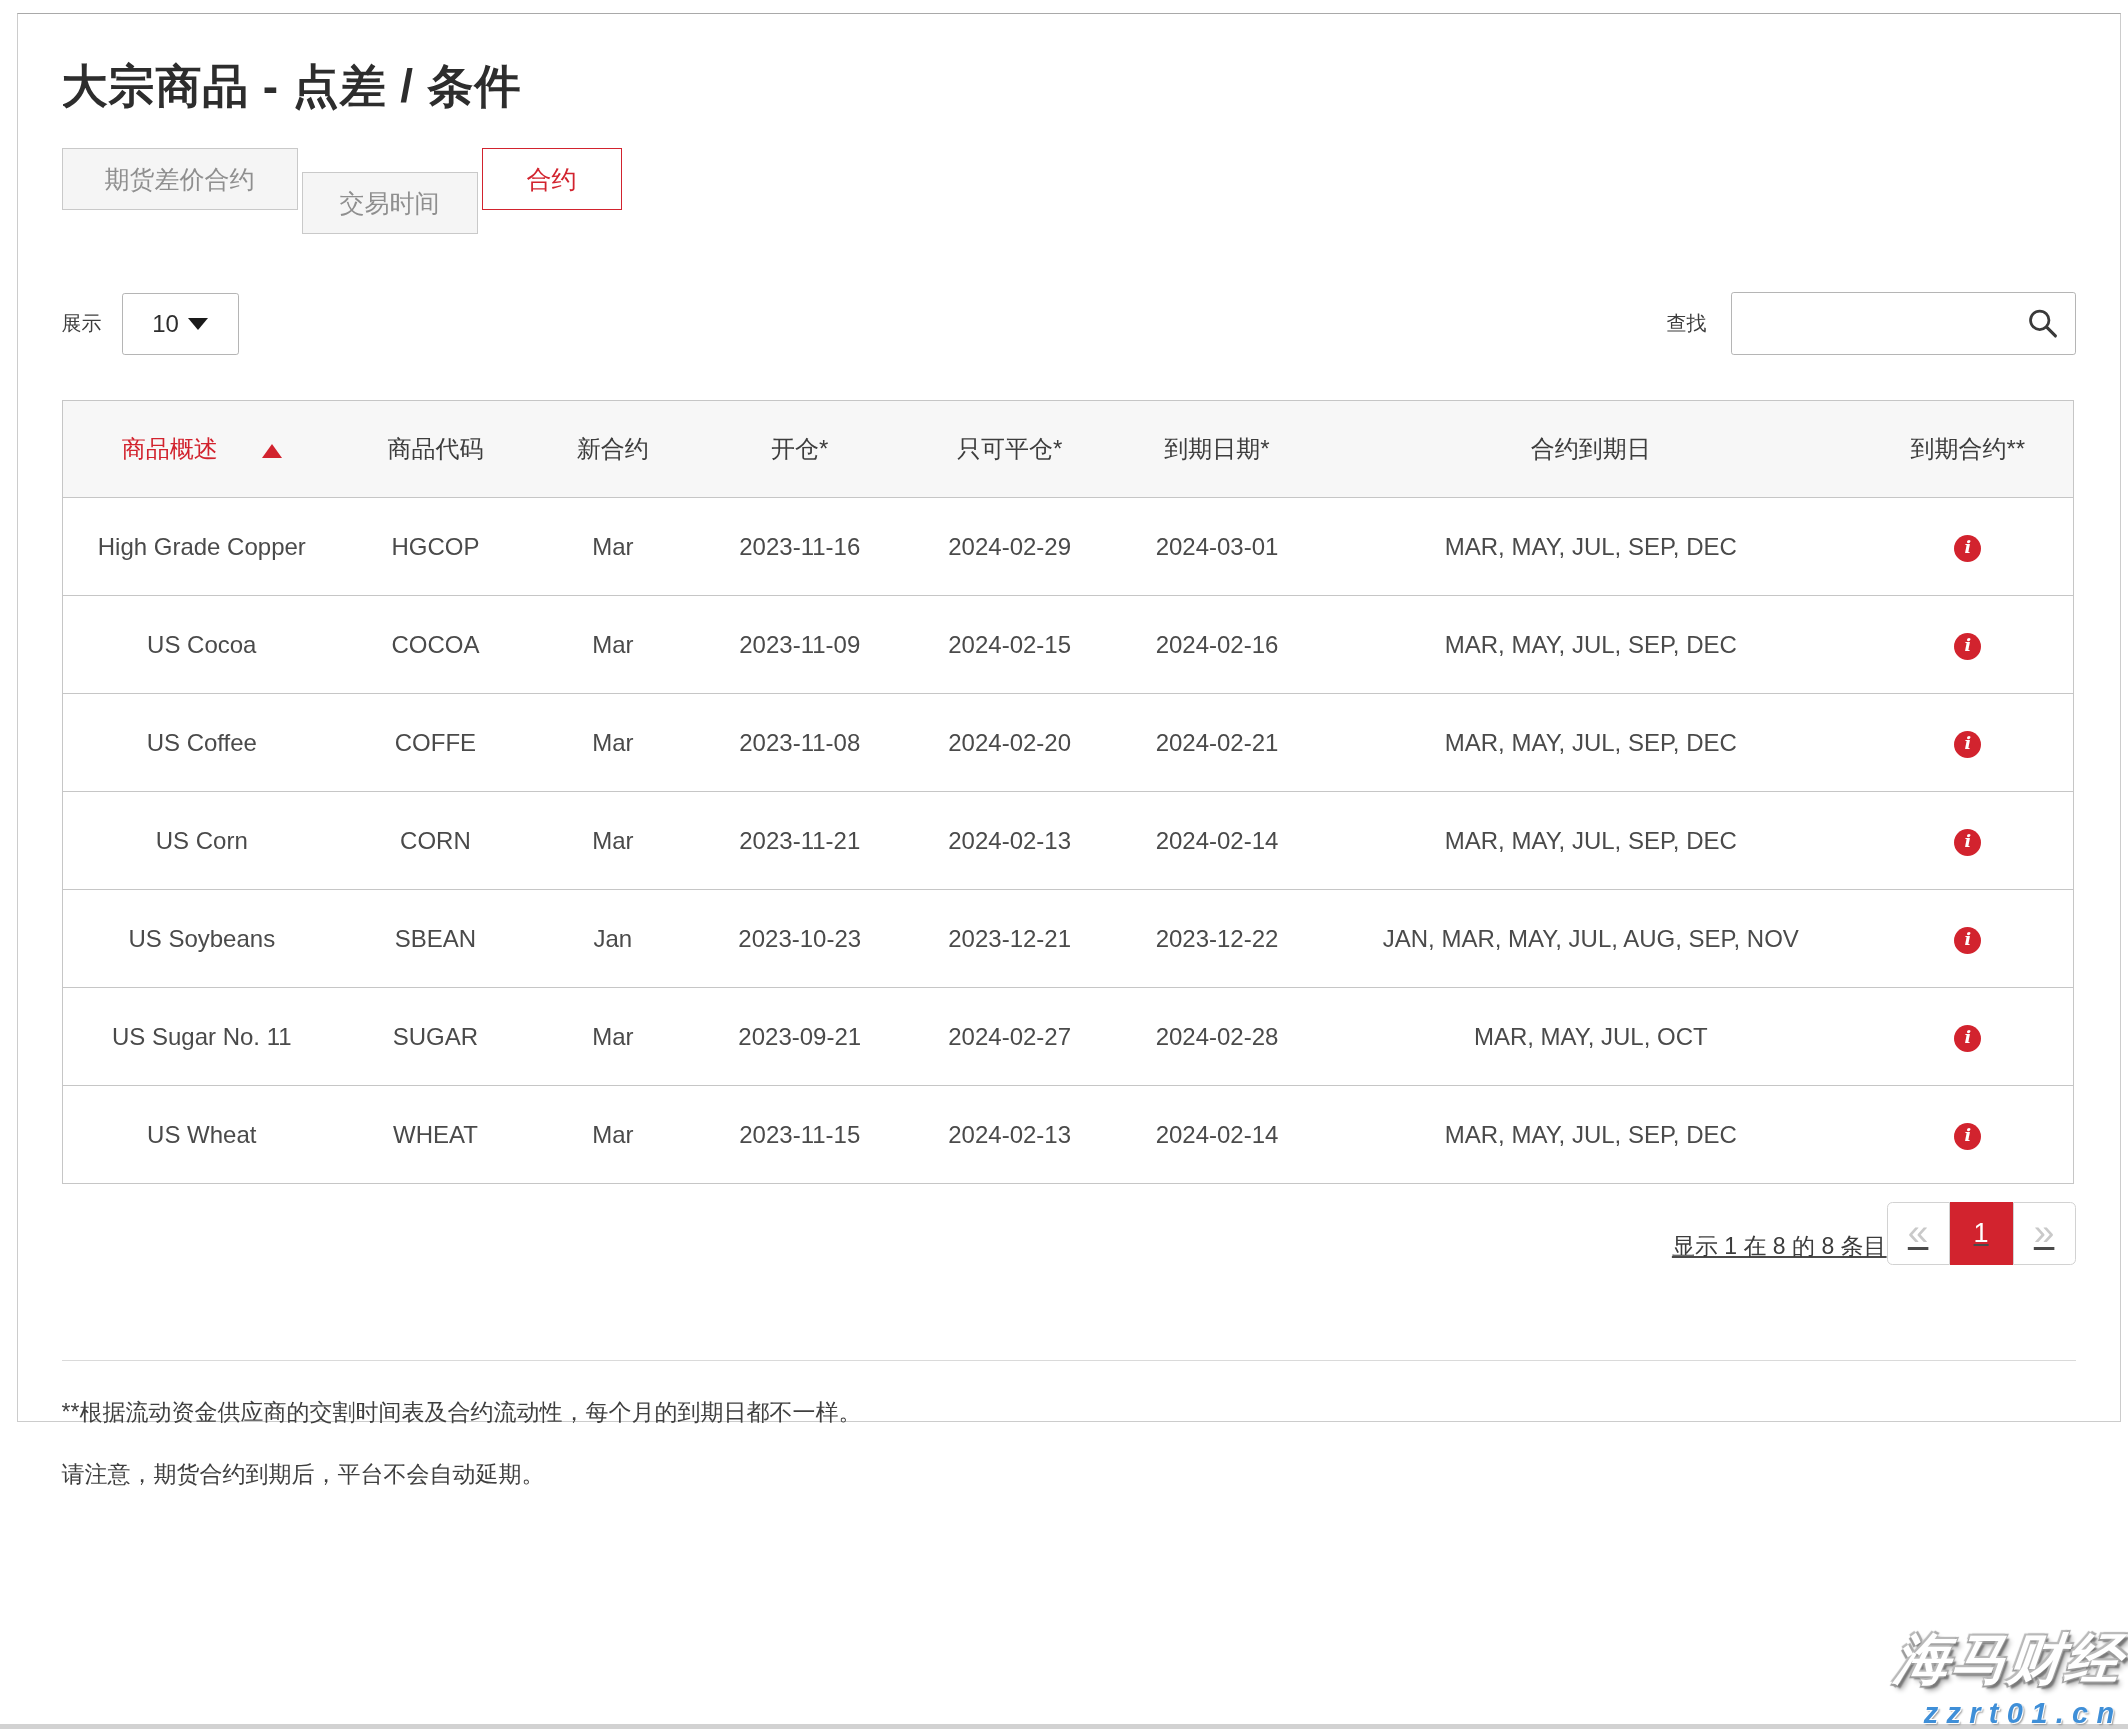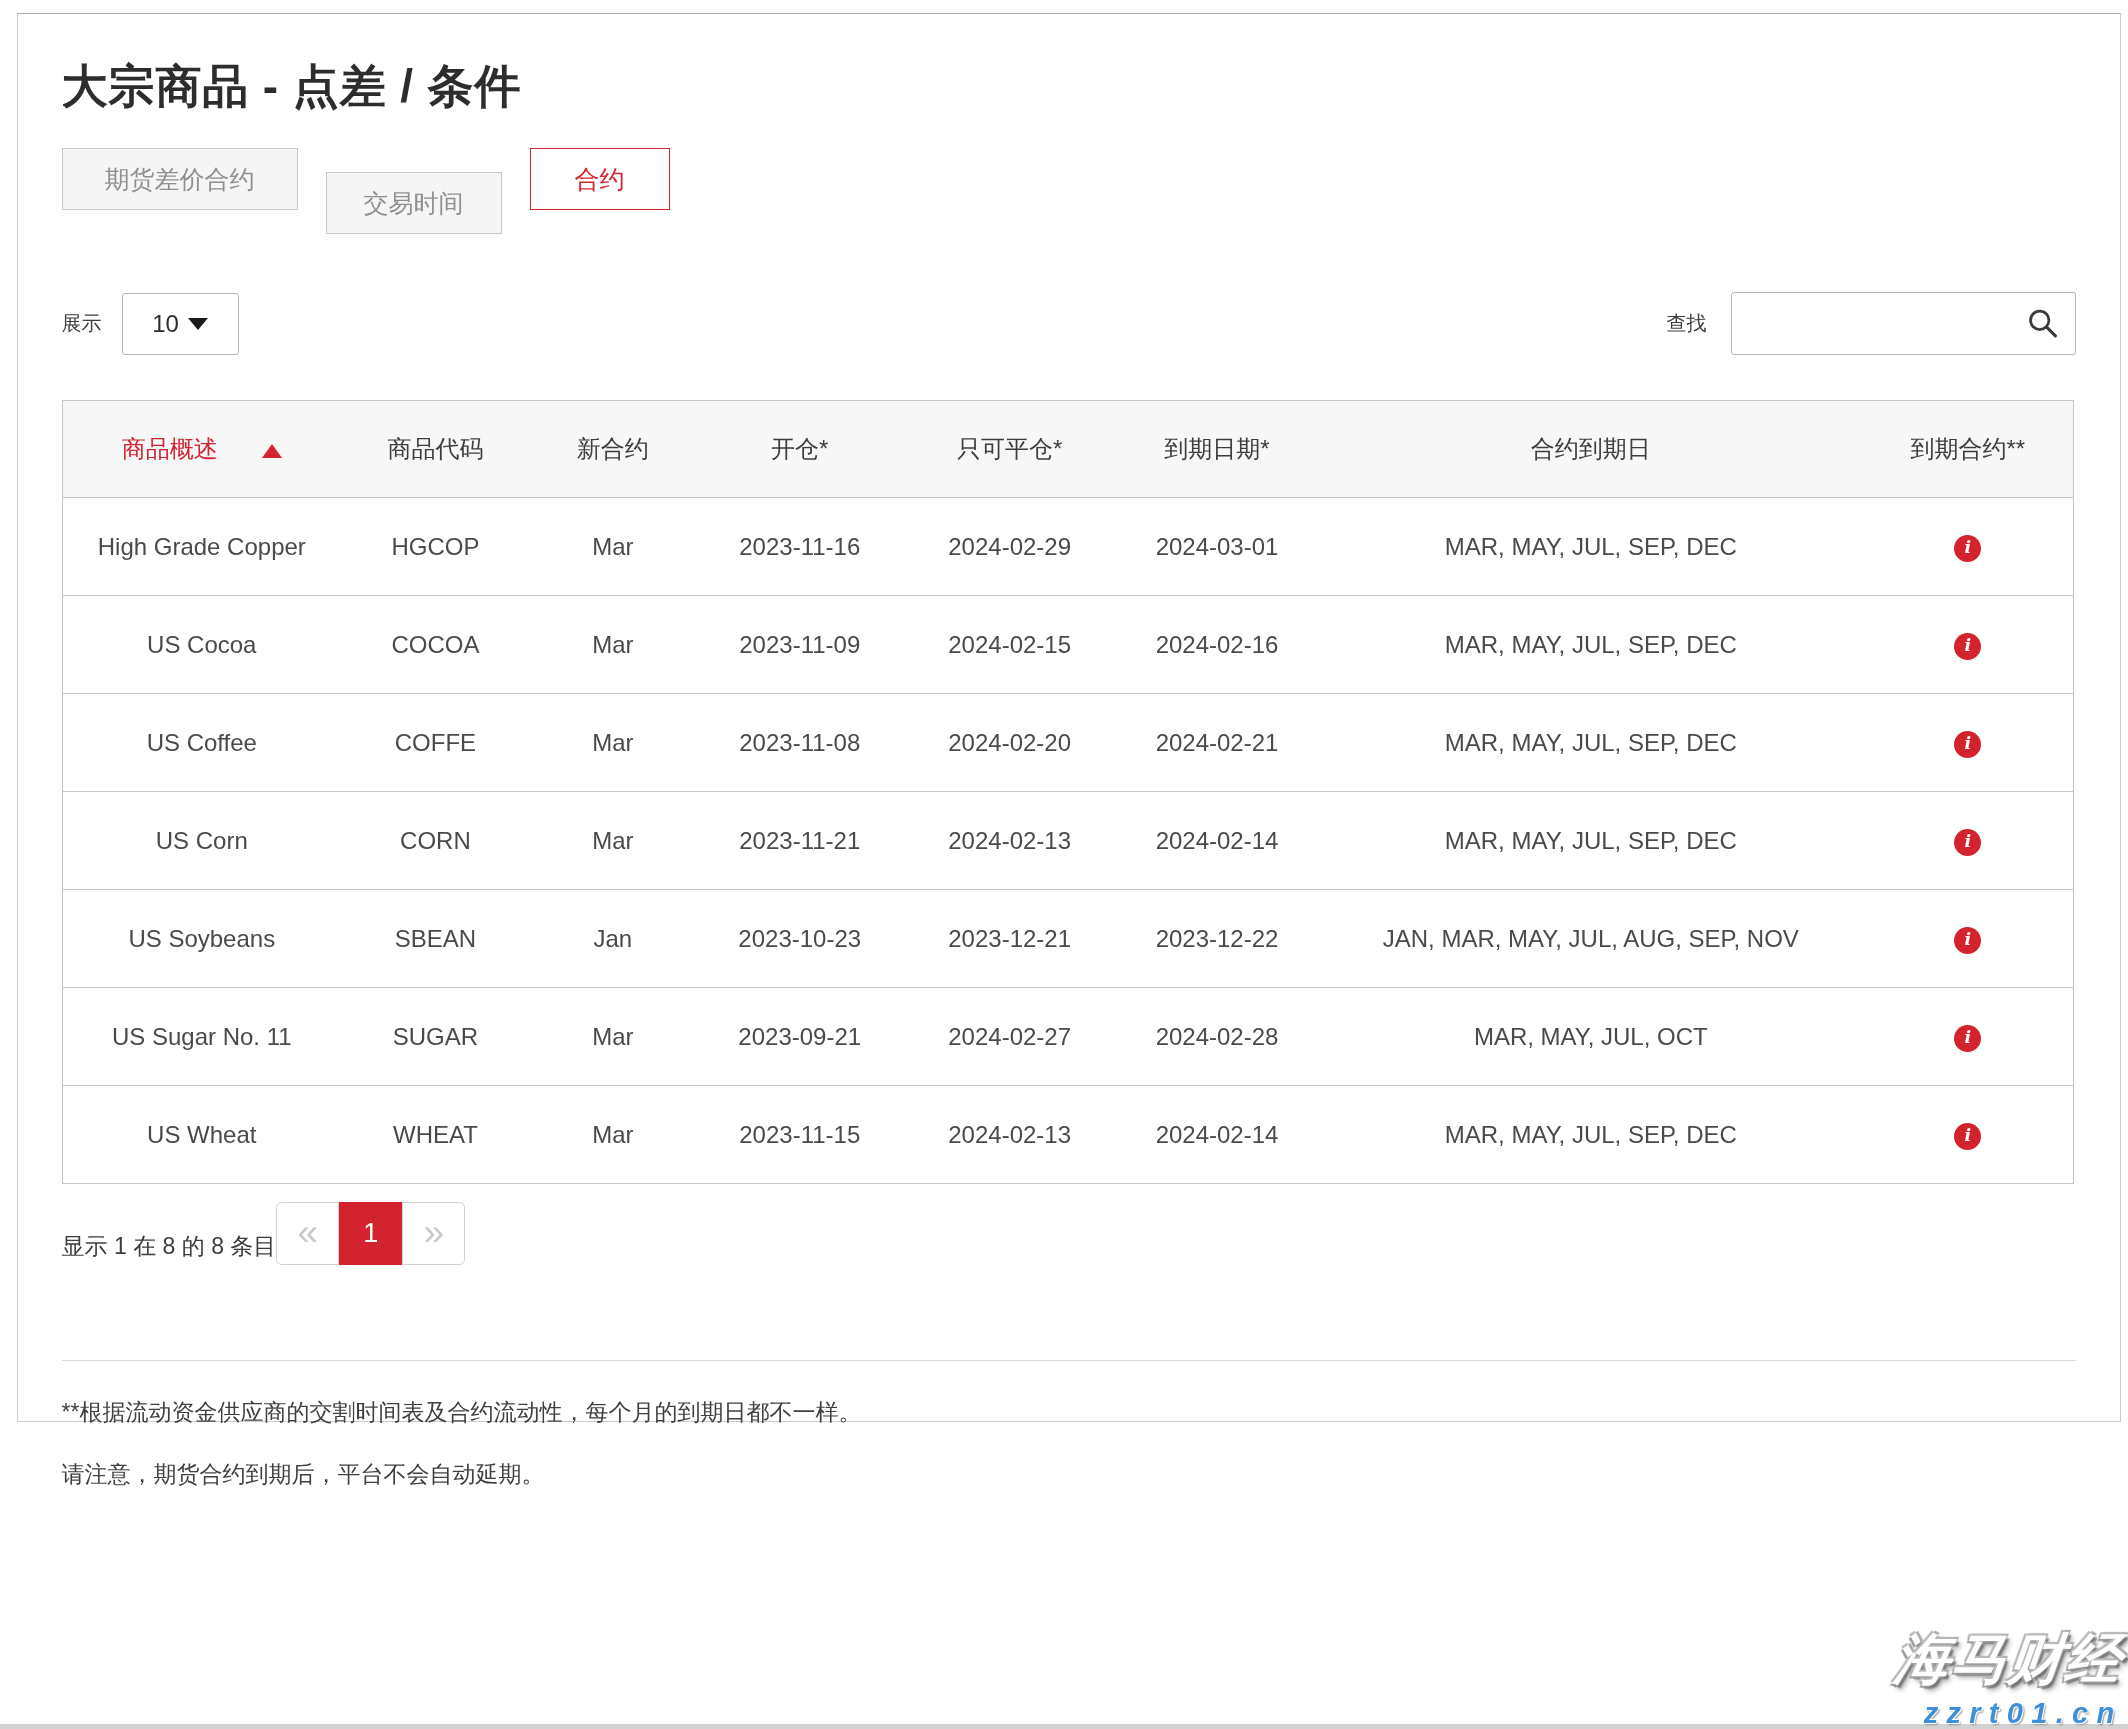--- a/index.html
+++ b/index.html
@@ -20,21 +20,21 @@
     border-top-color:#a9a9a9;
     padding:0 44px;
   }
   .page-title {
     margin:48px 0 0 0;
     font-size:46px; line-height:48px;
     font-weight:bold; color:#2d2d2d;
     letter-spacing:0.9px;
   }
   
-  .tabs { display:flex; gap:28px; margin-top:38px; }
+  .tabs { display:flex; gap:4px; margin-top:38px; }
   .tab {
     height:62px; display:flex; align-items:center; justify-content:center;
     background:#f5f5f5; border:0.9px solid #c9c9c9;
     color:#8f8f8f; font-size:25px; padding:0 42px; cursor:pointer;
   }
   .tab.tab-mid { padding:4px 37px;margin-top:24px; }
   .tab.active {
     background:#ffffff; border:1.8px solid #d2232e; color:#d2232e; padding:0 44px;
   }
   
@@ -98,21 +98,21 @@
   .info-icon {
     display:inline-flex; width:27px; height:27px; border-radius:50%;
     background:#d2232e; color:#ffffff;
     align-items:center; justify-content:center;
     font-family:"DejaVu Serif","Liberation Serif",serif;
     font-weight:bold; font-style:italic; font-size:17.5px;
     cursor:pointer; line-height:1;
   }
   
   .table-footer {
-    margin-top:17.5px; display:flex; align-items:center; justify-content:flex-start;
+    margin-top:17.5px; display:flex; align-items:center; justify-content:flex-end;text-decoration:underline;
   }
   .summary { font-size:23px; color:#3c3c3c; margin-top:26px; }
   .pagination { display:flex; }
   .page-btn {
     width:63px; height:63px;
     display:flex; align-items:center; justify-content:center;
     cursor:pointer; background:#fff;
   }
   .page-prev { border:0.9px solid #d2d2d2; border-radius:5.5px 0 0 5.5px; color:#c9c9c9; font-size:37px; }
   .page-next { border:0.9px solid #d2d2d2; border-radius:0 5.5px 5.5px 0; color:#c9c9c9; font-size:37px; }

